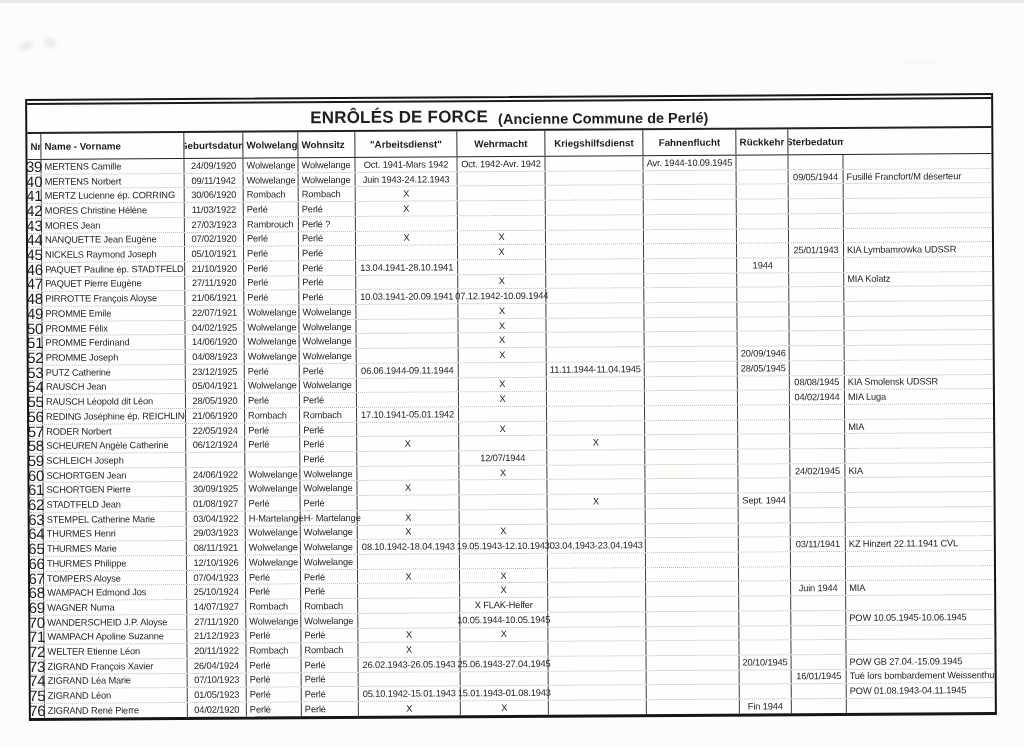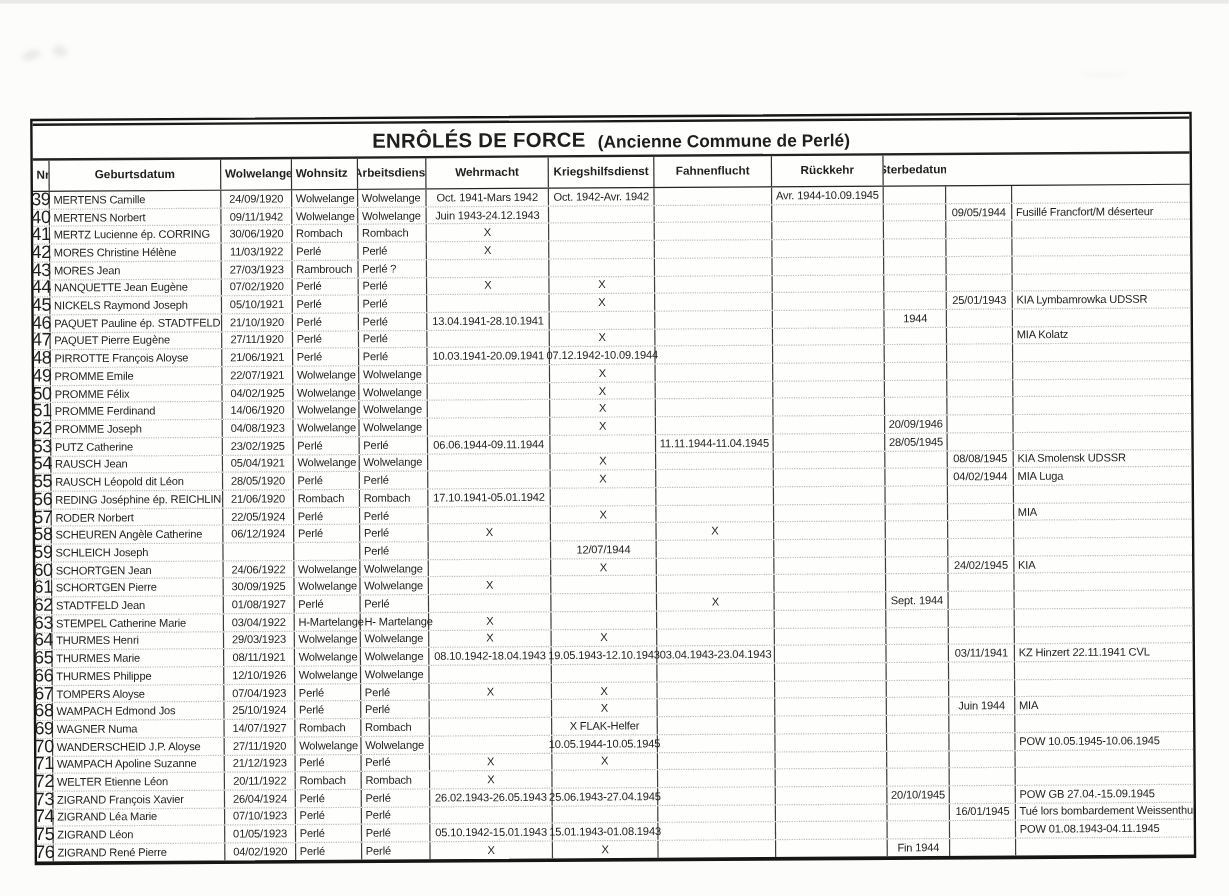--- a/index.html
+++ b/index.html
@@ -91,20 +91,21 @@
 <div class="scan">
   <div class="frame">
 
     <div class="title-row">
       <span class="t-main">ENRÔLÉS DE FORCE</span>
       <span class="t-sub">(Ancienne Commune de Perlé)</span>
     </div>
 
     <div class="grid-row header-row">
       <div class="cell al">Nr</div>
+      <div class="cell al">Name - Vorname</div>
       <div class="cell">Geburtsdatum</div>
       <div class="cell al">Wolwelange</div>
       <div class="cell al">Wohnsitz</div>
       <div class="cell">"Arbeitsdienst"</div>
       <div class="cell">Wehrmacht</div>
       <div class="cell">Kriegshilfsdienst</div>
       <div class="cell">Fahnenflucht</div>
       <div class="cell">Rückkehr</div>
       <div class="cell">Sterbedatum</div>
     </div>
@@ -302,21 +303,21 @@
     <div class="cell c6">X</div>
     <div class="cell c7"></div>
     <div class="cell c8"></div>
     <div class="cell c9">20/09/1946</div>
     <div class="cell c10"></div>
     <div class="cell c11 al"></div>
   </div>
         <div class="grid-row data-row">
     <div class="cell c0">53</div>
     <div class="cell c1 al">PUTZ Catherine</div>
-    <div class="cell c2">23/02/1925</div>
+    <div class="cell c2">23/12/1925</div>
     <div class="cell c3 al">Perlé</div>
     <div class="cell c4 al">Perlé</div>
     <div class="cell c5">06.06.1944-09.11.1944</div>
     <div class="cell c6"></div>
     <div class="cell c7">11.11.1944-11.04.1945</div>
     <div class="cell c8"></div>
     <div class="cell c9">28/05/1945</div>
     <div class="cell c10"></div>
     <div class="cell c11 al"></div>
   </div>

